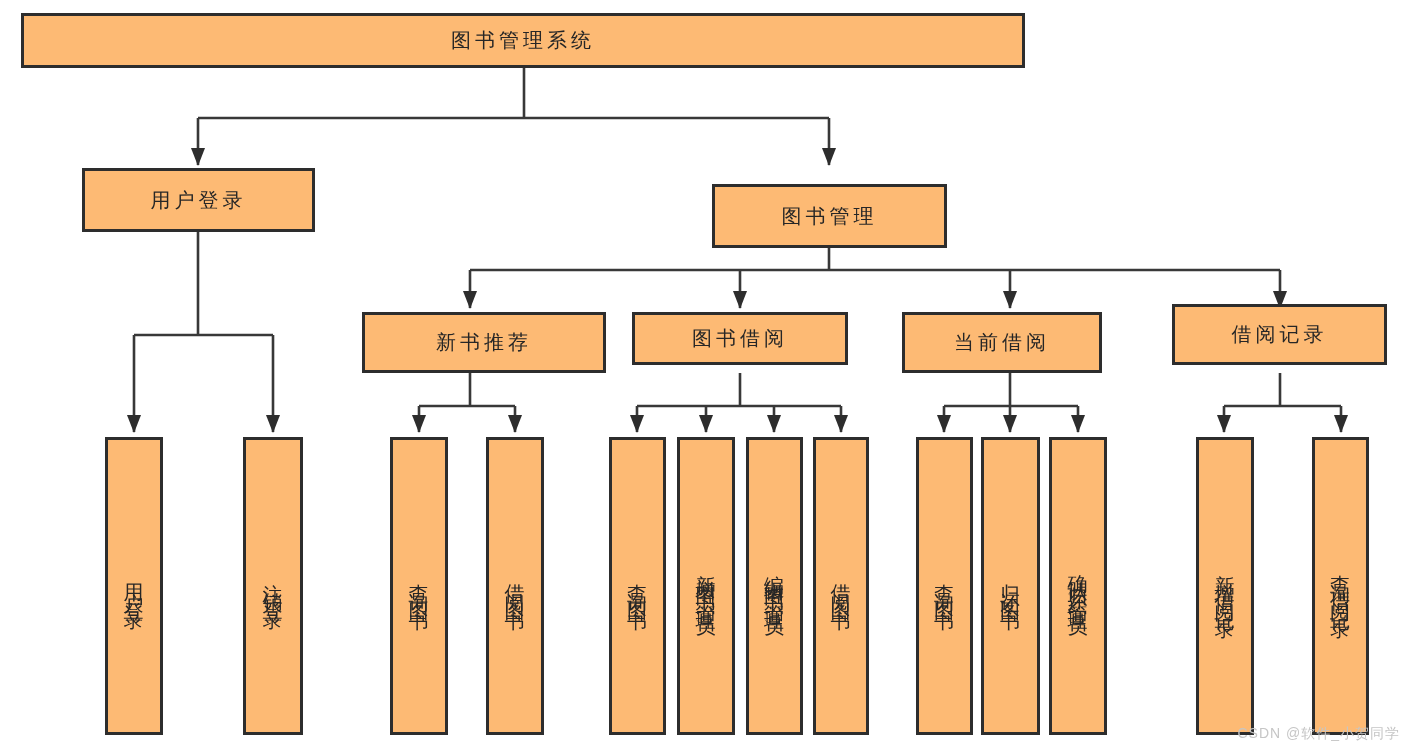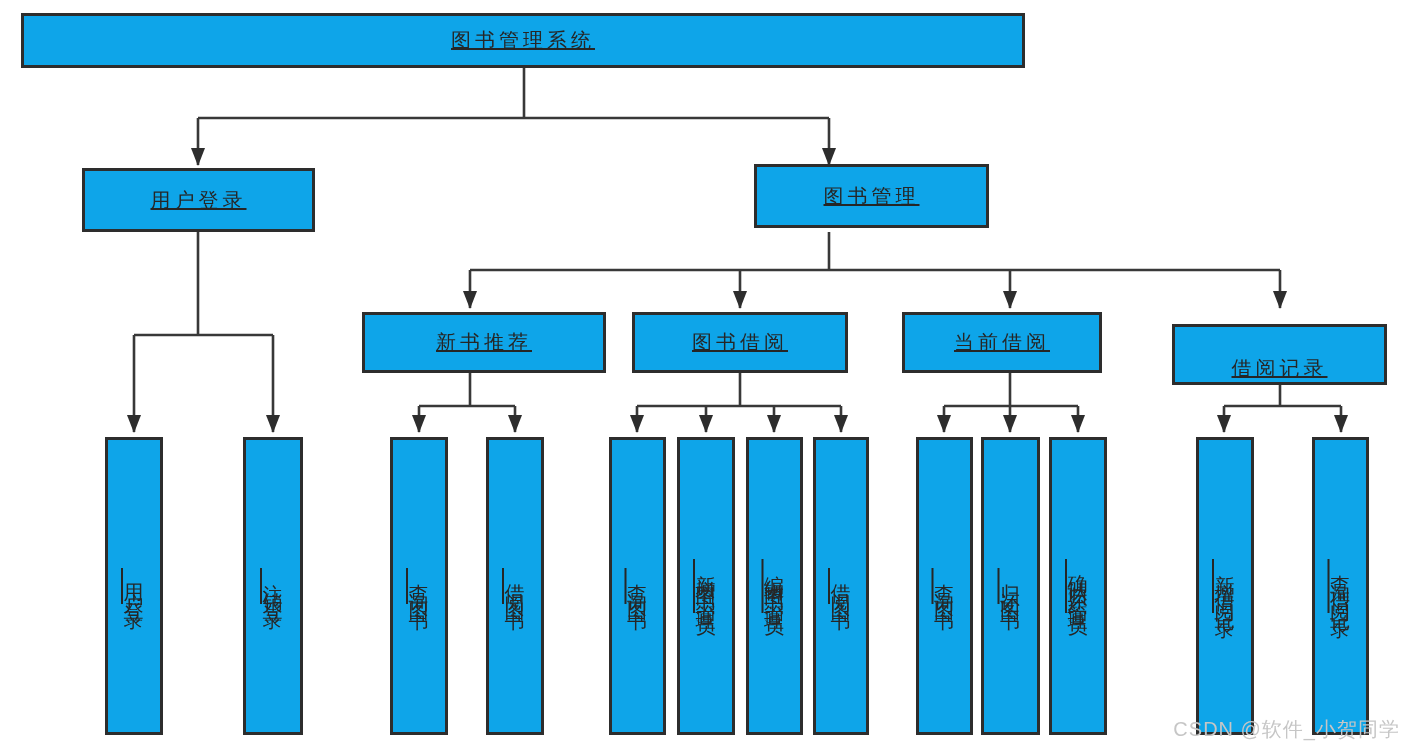--- a/index.html
+++ b/index.html
@@ -16,47 +16,46 @@
     background:var(--bg);
     font-family:"Liberation Sans", sans-serif;
     overflow:hidden;
   }
   #wires{position:absolute;left:0;top:0;z-index:0;}
   .ln{stroke:var(--line);stroke-width:2.6;fill:none;}
   .arw-head{fill:var(--border);}
   .box{
     position:absolute;
     box-sizing:border-box;
-    background:#0ea5e9;
+    background:#fdba74;
     border:3px solid var(--border);
     display:flex;align-items:center;justify-content:center;
     color:var(--text);
     z-index:1;
-    text-decoration:underline;
   }
   .h-label{
     font-size:20px;
     letter-spacing:4px;
     white-space:nowrap;
     color:var(--text);
   }
   .v-label{
     writing-mode:vertical-rl;
     text-orientation:mixed;
     font-size:20px;
     letter-spacing:9px;
     line-height:1;
     white-space:nowrap;
     color:var(--text);
   }
   .v-label.long{letter-spacing:6px;}
   .watermark{
     position:absolute;
     right:5px;bottom:4px;
-    font-size:20px;
+    font-size:14px;
     color:var(--wm);
     z-index:3;
     letter-spacing:1px;
     white-space:nowrap;
   }
 </style>
 </head>
 <body>
 
 <div id="stage">
@@ -109,34 +108,34 @@
     <path class="ln" d="M1341 406 V432" marker-end="url(#arw)"></path>
   </svg>
 
   <div class="box" style="left:21px;top:13px;width:1004px;height:55px;">
     <span class="h-label">图书管理系统</span>
   </div>
 
   <div class="box" style="left:82px;top:168px;width:233px;height:64px;">
     <span class="h-label">用户登录</span>
   </div>
-  <div class="box" style="left:712px;top:164px;width:235px;height:64px;margin-left:42px;">
+  <div class="box" style="left:712px;top:184px;width:235px;height:64px;">
     <span class="h-label">图书管理</span>
   </div>
 
   <div class="box" style="left:362px;top:312px;width:244px;height:61px;">
     <span class="h-label">新书推荐</span>
   </div>
-  <div class="box" style="left:632px;top:312px;width:216px;height:61px;">
+  <div class="box" style="left:632px;top:312px;width:216px;height:53px;">
     <span class="h-label">图书借阅</span>
   </div>
   <div class="box" style="left:902px;top:312px;width:200px;height:61px;">
     <span class="h-label">当前借阅</span>
   </div>
-  <div class="box" style="left:1172px;top:324px;width:215px;height:61px;align-items:flex-end;">
+  <div class="box" style="left:1172px;top:304px;width:215px;height:61px;">
     <span class="h-label">借阅记录</span>
   </div>
 
   <div class="box" style="left:105px;top:437px;width:58px;height:298px;">
     <span class="v-label">用户登录</span>
   </div>
   <div class="box" style="left:243px;top:437px;width:60px;height:298px;">
     <span class="v-label">注销登录</span>
   </div>
 

